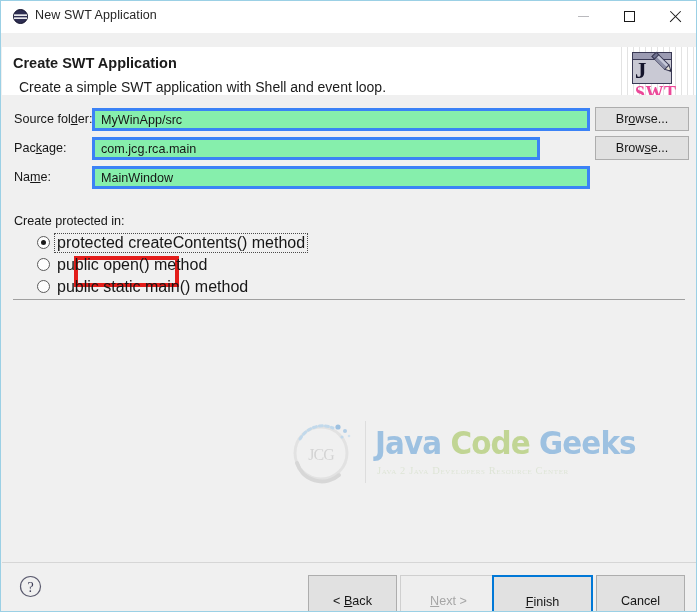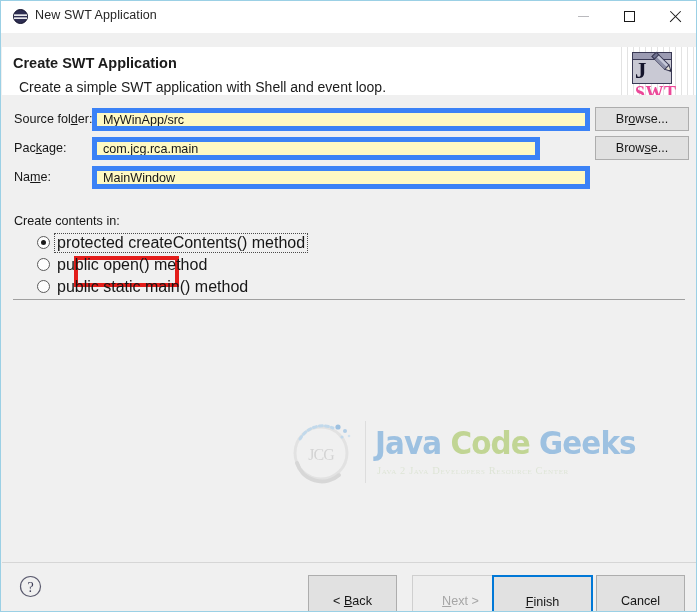--- a/index.html
+++ b/index.html
@@ -159,22 +159,22 @@
 
   .field-label {
     position: absolute;
     font-size: 12.6px;
     color: #161616;
     white-space: nowrap;
   }
   .field-input {
     position: absolute;
     box-sizing: border-box;
-    background: #fef9c3;
-    border: 5px solid #3b82f6;
+    background: #86efac;
+    border: 3px solid #3b82f6;
     font-family: "Liberation Sans", sans-serif;
     font-size: 12.6px;
     color: #161616;
     padding: 0 0 0 6px;
     line-height: 21px;
     height: 23px;
     outline: none;
   }
   .browse-btn {
     position: absolute;
@@ -320,21 +320,21 @@
     height: 25px;
     background: #e1e1e1;
     border: 1px solid #adadad;
     font-family: "Liberation Sans", sans-serif;
     font-size: 12.6px;
     color: #161616;
     cursor: default;
     padding: 18px;
   }
   .fbtn.back   { left: 306px; width: 89px; }
-  .fbtn.next   { left: 410px; width: 97px; color: #a6a6a6; border-color: #cfcfcf; background: #eeeeee; }
+  .fbtn.next   { left: 398px; width: 97px; color: #a6a6a6; border-color: #cfcfcf; background: #eeeeee; }
   .fbtn.finish { left: 490px; width: 101px; border: 2px solid #0078d7; background: #e1e1e1; }
   .fbtn.cancel { left: 594px; width: 89px; }
 </style>
 </head>
 <body>
 
 <div class="window">
 
   <div class="titlebar">
     <span class="title-icon">
@@ -389,21 +389,21 @@
     <button class="browse-btn" style="left:593px; top:12px;"><span>Br</span><span class="mn">o</span><span>wse...</span></button>
 
     <span class="field-label" style="left:12px; top:46px;"><span>Pac</span><span class="mn">k</span><span>age:</span></span>
     <input class="field-input" style="left: 90px; top: 42px; width: 448px;" value="com.jcg.rca.main">
     <button class="browse-btn" style="left:593px; top:41px;"><span>Brow</span><span class="mn">s</span><span>e...</span></button>
 
     <span class="field-label" style="left:12px; top:75px;"><span>Na</span><span class="mn">m</span><span>e:</span></span>
     <input class="field-input" style="left: 90px; top: 71px; width: 498px;" value="MainWindow">
     <div class="red-box"></div>
 
-    <span class="group-label">Create contents in:</span>
+    <span class="group-label">Create protected in:</span>
 
     <div class="radio-row" style="top:138px;">
       <span class="radio-dot checked"></span>
       <span class="radio-label focused">protected createContents() method</span>
     </div>
     <div class="radio-row" style="top:160px;">
       <span class="radio-dot"></span>
       <span class="radio-label">public open() method</span>
     </div>
     <div class="radio-row" style="top:182px;">

